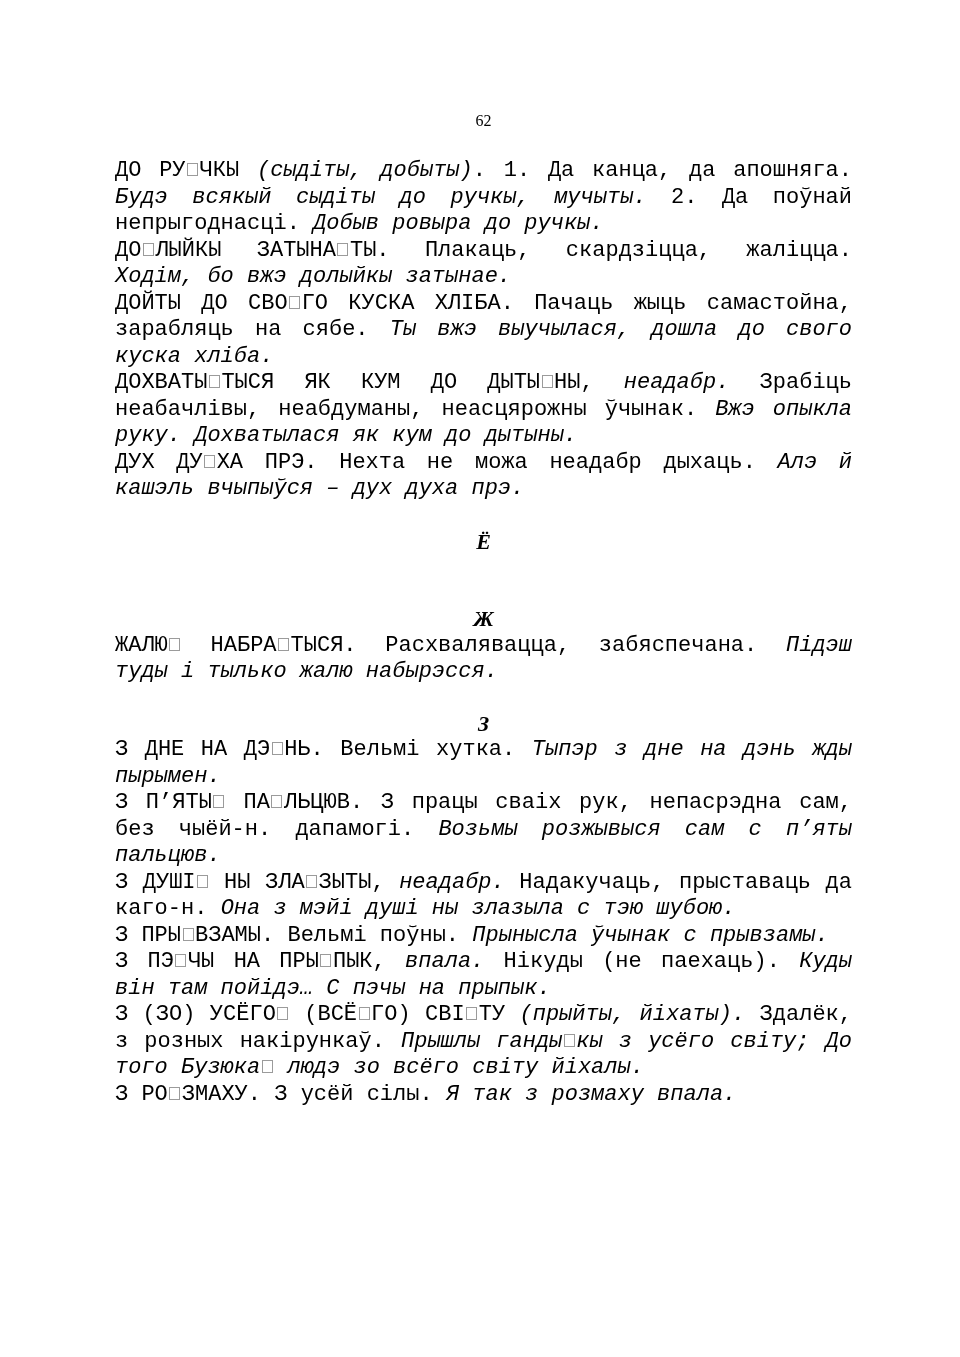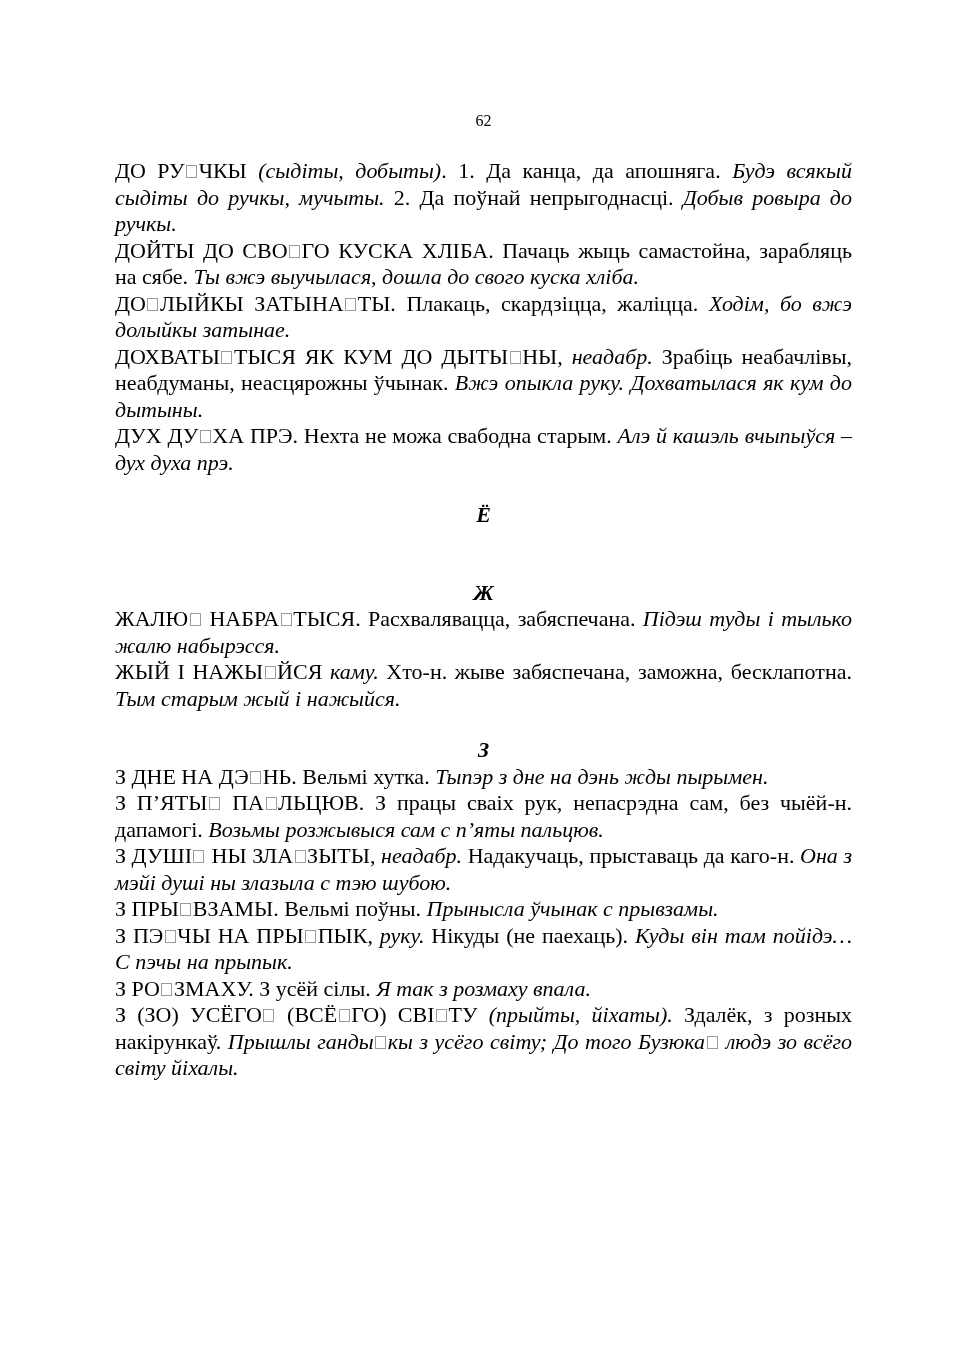--- a/index.html
+++ b/index.html
@@ -22,20 +22,21 @@
   .page-number {
     text-align: center;
     font-size: 16px;
     line-height: 17px;
   }
   #content p.entry {
     margin: 0;
     text-align: justify;
     font-size: 22px;
     line-height: 26.5px;
+    font-family: Liberation Mono, monospace;
   }
   #content > p.entry:first-child {
     margin-top: 29px;
   }
   .section-letter {
     text-align: center;
     font-size: 22px;
     font-weight: bold;
     font-style: italic;
     line-height: 26.5px;
@@ -55,30 +56,29 @@
     box-sizing: border-box;
   }
 </style>
 </head>
 <body>
 
 <div class="page">
   <div class="page-number">62</div>
   <div id="content">
       <p class="entry"><span class="h">ДО РУ<span class="mg"></span>ЧКЫ </span><span class="i">(сыдіты, добыты)</span><span class="r">. 1. Да канца, да апошняга. </span><span class="i">Будэ всякый сыдіты до ручкы, мучыты.</span><span class="r"> 2. Да поўнай непрыгоднасці. </span><span class="i">Добыв ровыра до ручкы.</span></p>
+      <p class="entry"><span class="h">ДО<span class="mg"></span>ЛЫЙКЫ ЗАТЫНА<span class="mg"></span>ТЫ. </span><span class="r">Плакаць, скардзіцца, жаліцца. </span><span class="i">Ходім, бо вжэ долыйкы затынае.</span></p>
       <p class="entry"><span class="h">ДОЙТЫ ДО СВО<span class="mg"></span>ГО КУСКА ХЛІБА. </span><span class="r">Пачаць жыць самастойна, зарабляць на сябе. </span><span class="i">Ты вжэ выучылася, дошла до свого куска хліба.</span></p>
-      <p class="entry"><span class="h">ДО<span class="mg"></span>ЛЫЙКЫ ЗАТЫНА<span class="mg"></span>ТЫ. </span><span class="r">Плакаць, скардзіцца, жаліцца. </span><span class="i">Ходім, бо вжэ долыйкы затынае.</span></p>
       <p class="entry"><span class="h">ДОХВАТЫ<span class="mg"></span>ТЫСЯ ЯК КУМ ДО ДЫТЫ<span class="mg"></span>НЫ, </span><span class="i">неадабр.</span><span class="r"> Зрабіць неабачлівы, неабдуманы, неасцярожны ўчынак. </span><span class="i">Вжэ опыкла руку. Дохватылася як кум до дытыны.</span></p>
-      <p class="entry"><span class="h">ДУХ ДУ<span class="mg"></span>ХА ПРЭ. </span><span class="r">Нехта не можа свабодна старым. </span><span class="i">Алэ й кашэль вчыпыўся – дух духа прэ.</span></p>
+      <p class="entry"><span class="h">ДУХ ДУ<span class="mg"></span>ХА ПРЭ. </span><span class="r">Нехта не можа неадабр дыхаць. </span><span class="i">Алэ й кашэль вчыпыўся – дух духа прэ.</span></p>
       <div class="section-letter letter-1">Ё</div>
       <div class="section-letter letter-2">Ж</div>
       <p class="entry"><span class="h">ЖАЛЮ<span class="mg"></span> НАБРА<span class="mg"></span>ТЫСЯ. </span><span class="r">Расхвалявацца, забяспечана. </span><span class="i">Підэш туды і тылько жалю набырэсся.</span></p>
-      <p class="entry"><span class="h">ЖЫЙ І НАЖЫ<span class="mg"></span>ЙСЯ </span><span class="i">каму.</span><span class="r"> Хто-н. жыве забяспечана, заможна, бесклапотна. </span><span class="i">Тым старым жый і нажыйся.</span></p>
       <div class="section-letter letter-3">З</div>
       <p class="entry"><span class="h">З ДНЕ НА ДЭ<span class="mg"></span>НЬ. </span><span class="r">Вельмі хутка. </span><span class="i">Тыпэр з дне на дэнь жды пырымен.</span></p>
       <p class="entry"><span class="h">З П’ЯТЫ<span class="mg"></span> ПА<span class="mg"></span>ЛЬЦЮВ. </span><span class="r">З працы сваіх рук, непасрэдна сам, без чыёй-н. дапамогі. </span><span class="i">Возьмы розжывыся сам с п’яты пальцюв.</span></p>
       <p class="entry"><span class="h">З ДУШІ<span class="mg"></span> НЫ ЗЛА<span class="mg"></span>ЗЫТЫ, </span><span class="i">неадабр.</span><span class="r"> Надакучаць, прыставаць да каго-н. </span><span class="i">Она з мэйі душі ны злазыла с тэю шубою.</span></p>
       <p class="entry"><span class="h">З ПРЫ<span class="mg"></span>ВЗАМЫ. </span><span class="r">Вельмі поўны. </span><span class="i">Прынысла ўчынак с прывзамы.</span></p>
-      <p class="entry"><span class="h">З ПЭ<span class="mg"></span>ЧЫ НА ПРЫ<span class="mg"></span>ПЫК, </span><span class="i">руку.</span><span class="r"> Нікуды (не паехаць). </span><span class="i">Куды він там пойідэ… С пэчы на прыпык.</span></p>
+      <p class="entry"><span class="h">З ПЭ<span class="mg"></span>ЧЫ НА ПРЫ<span class="mg"></span>ПЫК, </span><span class="i">впала.</span><span class="r"> Нікуды (не паехаць). </span><span class="i">Куды він там пойідэ… С пэчы на прыпык.</span></p>
+      <p class="entry"><span class="h">З (ЗО) УСЁГО<span class="mg"></span> (ВСЁ<span class="mg"></span>ГО) СВІ<span class="mg"></span>ТУ </span><span class="i">(прыйты, йіхаты).</span><span class="r"> Здалёк, з розных накірункаў. </span><span class="i">Прышлы ганды<span class="mg"></span>кы з усёго світу; До того Бузюка<span class="mg"></span> людэ зо всёго світу йіхалы.</span></p>
       <p class="entry"><span class="h">З РО<span class="mg"></span>ЗМАХУ. </span><span class="r">З усёй сілы. </span><span class="i">Я так з розмаху впала.</span></p>
-      <p class="entry"><span class="h">З (ЗО) УСЁГО<span class="mg"></span> (ВСЁ<span class="mg"></span>ГО) СВІ<span class="mg"></span>ТУ </span><span class="i">(прыйты, йіхаты).</span><span class="r"> Здалёк, з розных накірункаў. </span><span class="i">Прышлы ганды<span class="mg"></span>кы з усёго світу; До того Бузюка<span class="mg"></span> людэ зо всёго світу йіхалы.</span></p>
     </div>
 </div>
 
 </body></html>

